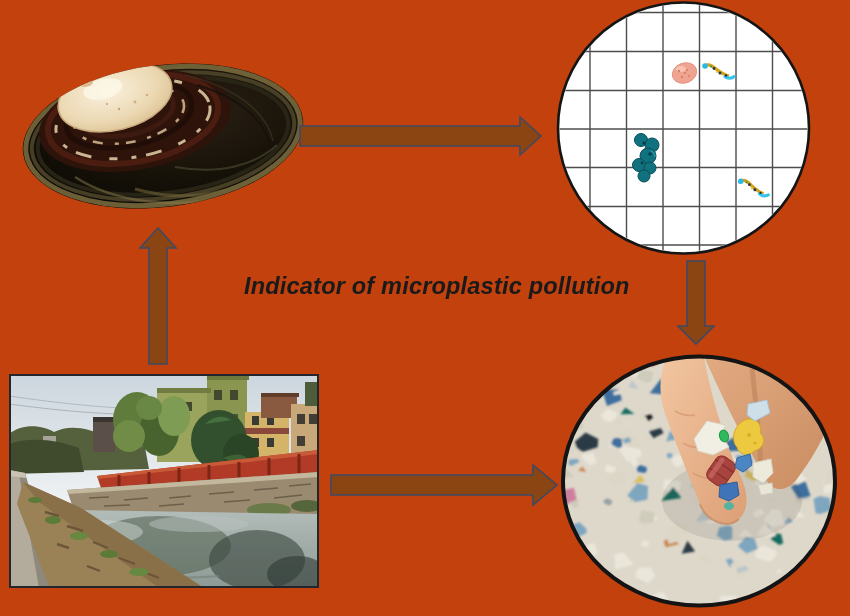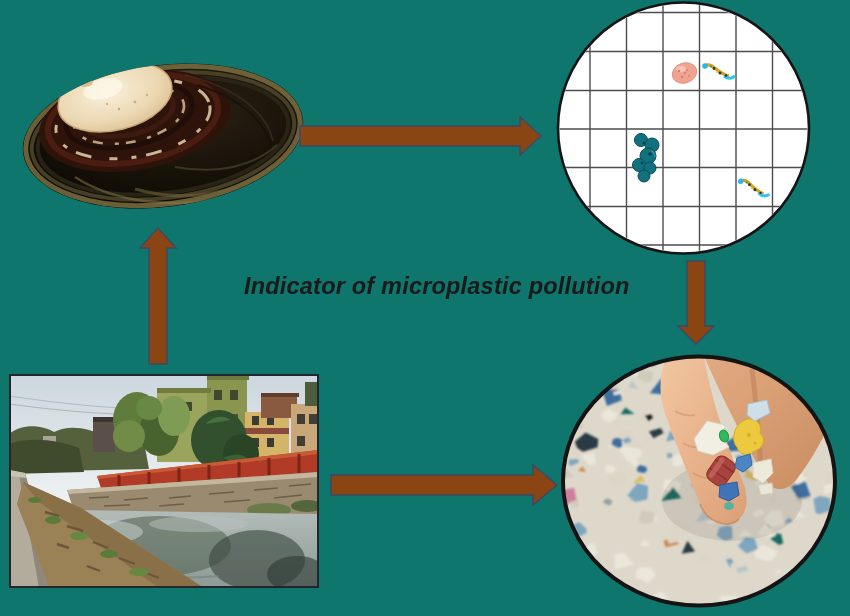--- a/index.html
+++ b/index.html
@@ -1,17 +1,17 @@
 <!DOCTYPE html>
 <html><head>
 <meta charset="utf-8">
 <style>
   html,body{margin:0;padding:0;}
   body{background:#ffffff;font-family:"Liberation Sans",sans-serif;}
-  #canvas{position:relative;width:850px;height:616px;background:#0f766e;overflow:hidden;}
+  #canvas{position:relative;width:850px;height:616px;background:#c2410c;overflow:hidden;}
   .abs{position:absolute;}
   #caption{
     position:absolute;left:244px;top:273px;width:370px;
     font-size:23.5px;font-weight:bold;font-style:italic;color:#1a1a1a;
     letter-spacing:.2px;white-space:nowrap;
   }
   svg{display:block;}
 </style>
 </head>
 <body>

